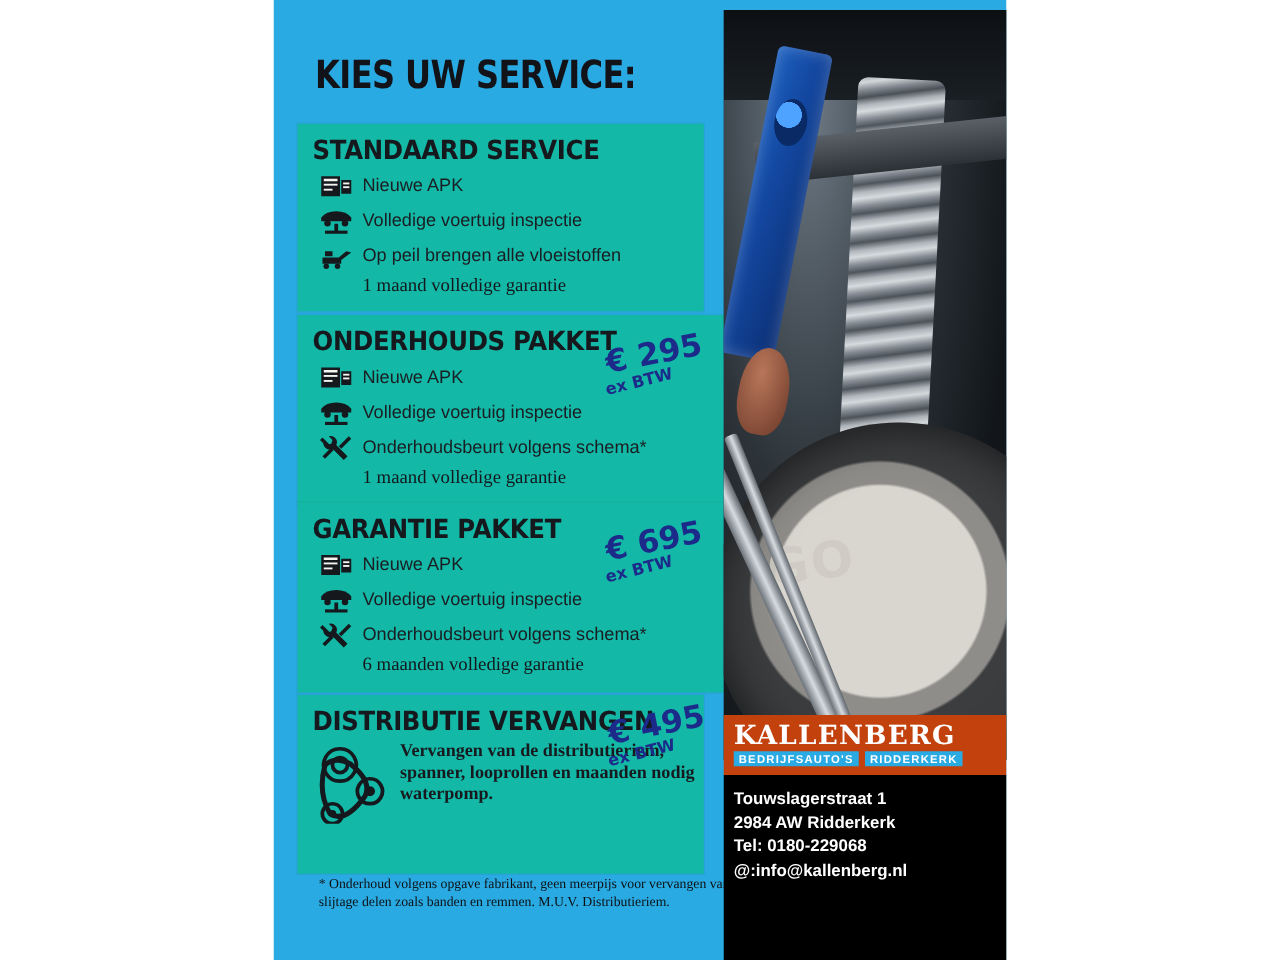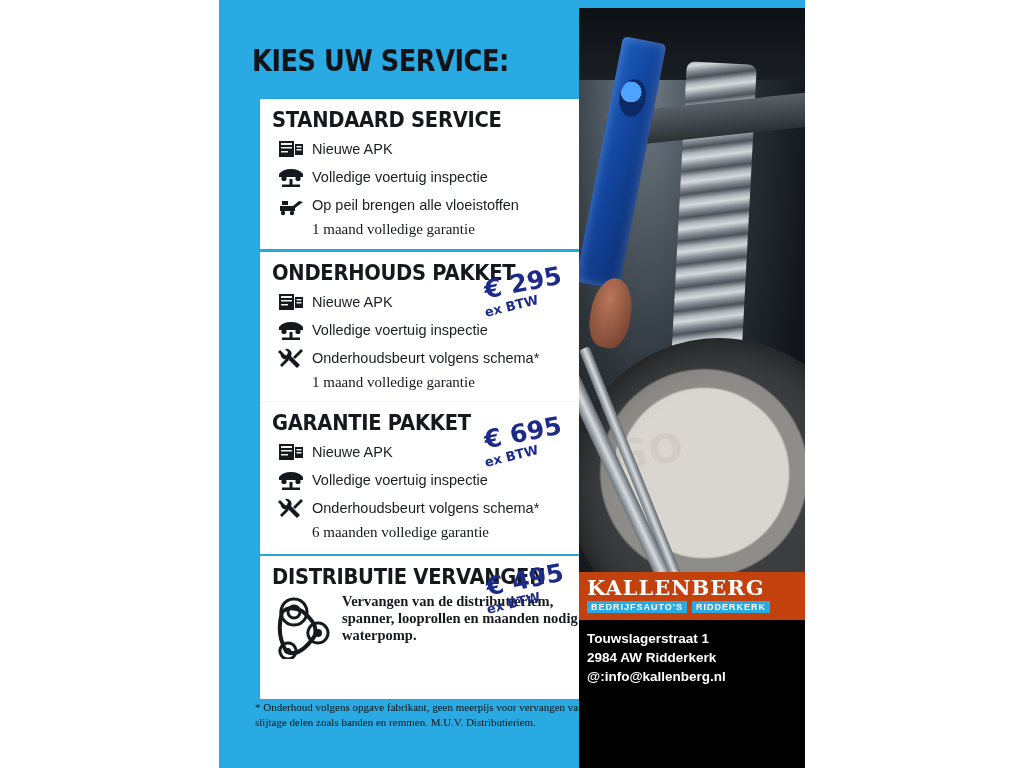--- a/index.html
+++ b/index.html
@@ -36,22 +36,22 @@
     letter-spacing: -0.5px;
     color: #111318;
     text-transform: uppercase;
     font-stretch: condensed;
     transform: scaleX(0.92);
     transform-origin: left center;
   }
 
   .card {
     position: absolute;
-    left: 41px;
-    background: #ffffff;
+    left: 19px;
+    background: #14b8a6;
     box-shadow: 0 0 0 1px rgba(0,0,0,0.04);
   }
   .card-title {
     font-family: "DejaVu Sans", sans-serif;
     font-weight: bold;
     font-size: 21px;
     color: #15181d;
     text-transform: uppercase;
     letter-spacing: -0.3px;
     transform: scaleX(0.93);
@@ -485,16 +485,17 @@
     <div class="logo-name">KALLENBERG</div>
     <div class="logo-sub">
       <span class="b">BEDRIJFSAUTO'S</span>
       <span class="b">RIDDERKERK</span>
     </div>
   </div>
 
   <div class="contact-box">
     <div class="line first">Touwslagerstraat 1</div>
     <div class="line">2984 AW Ridderkerk</div>
+    <div class="line">Tel: 0180-229068</div>
     <div class="line">@:info@kallenberg.nl</div>
   </div>
 
 </div>
 
 </body></html>

